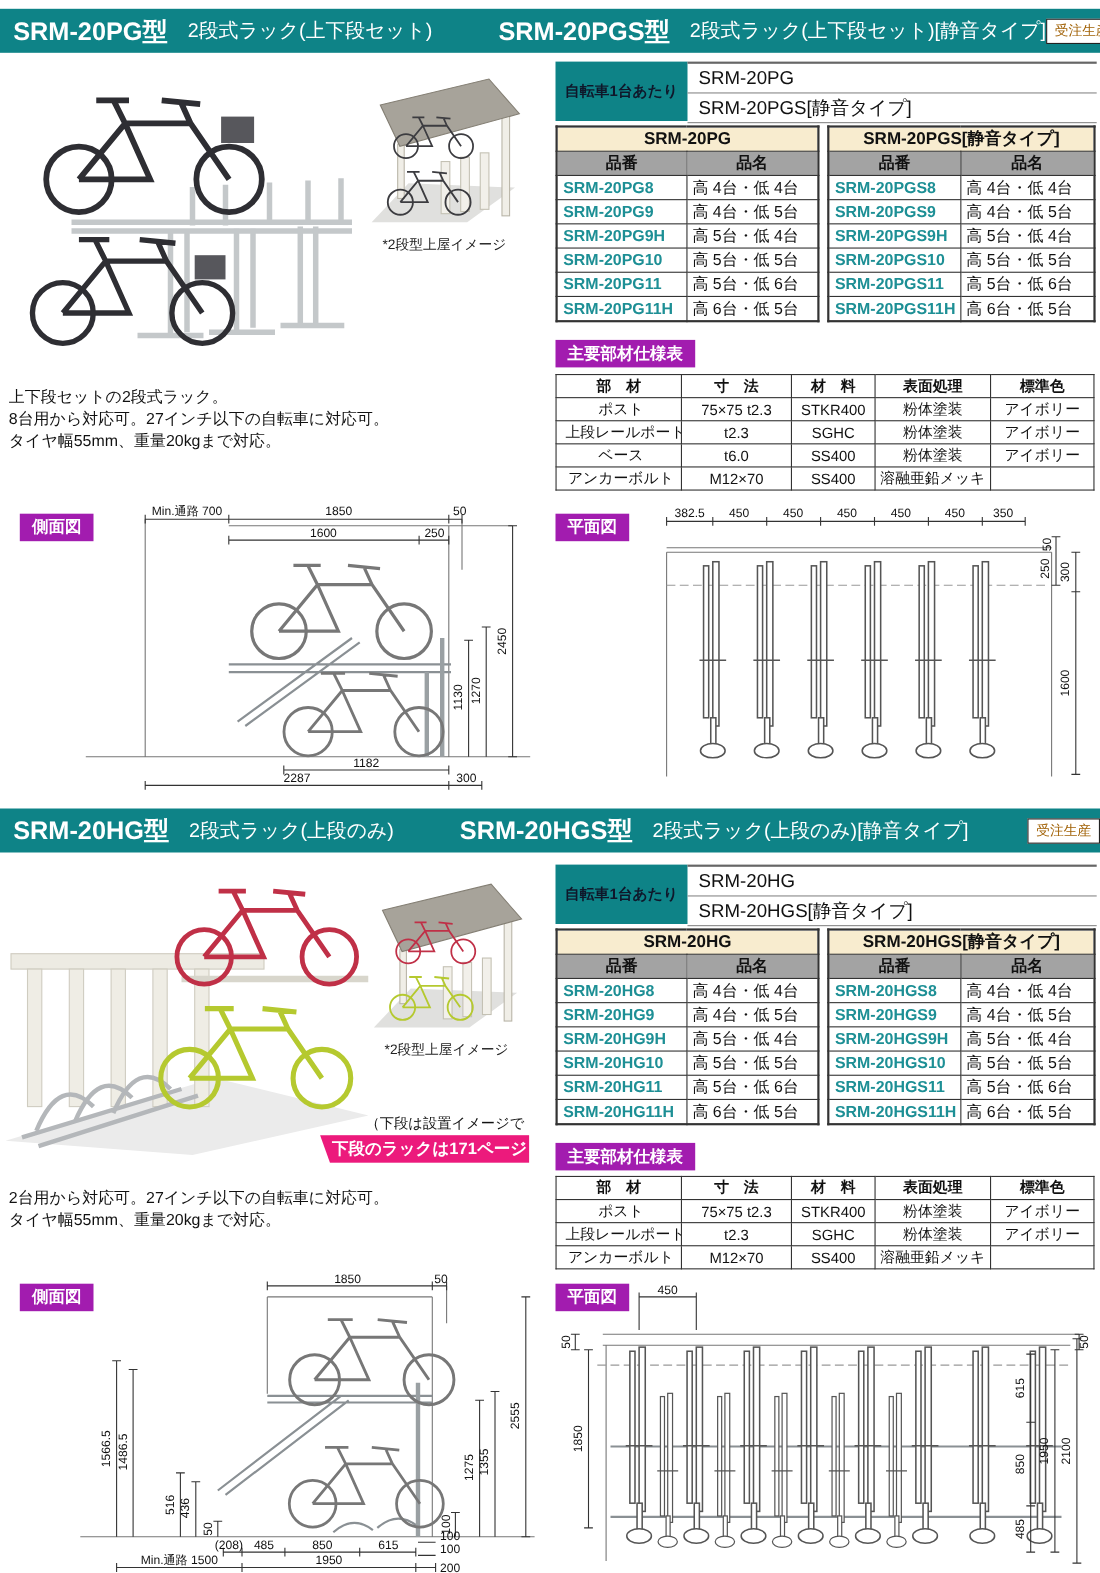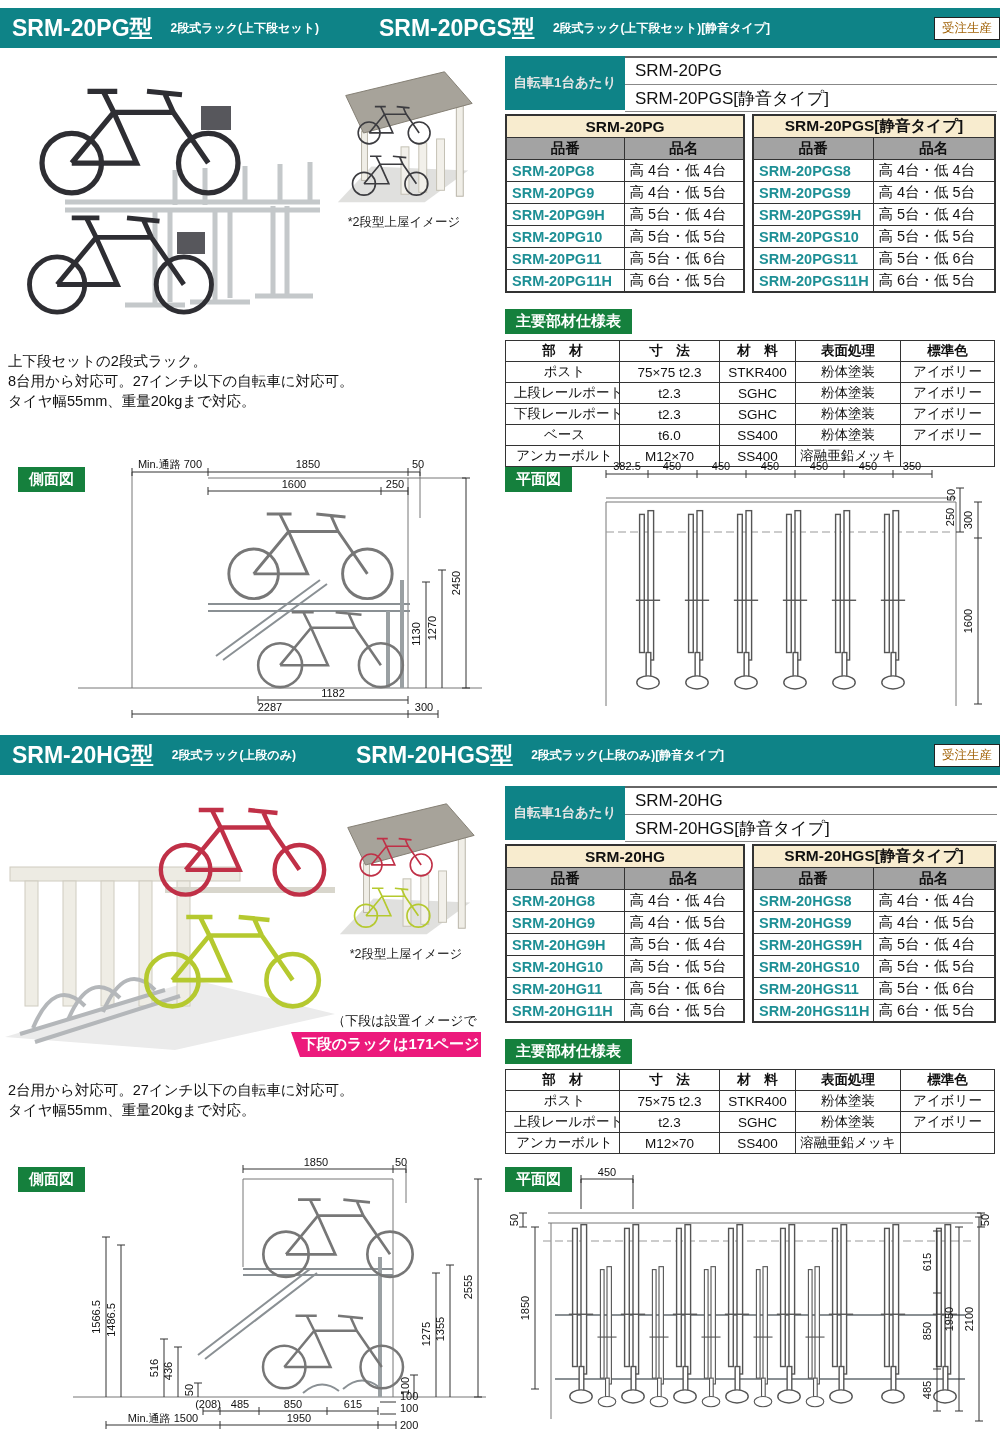--- a/index.html
+++ b/index.html
@@ -2,29 +2,29 @@
 <html><head>
 <meta charset="utf-8">
 <style>
   html,body{margin:0;padding:0;background:#fff;}
   .page{position:relative;width:1000px;height:1430px;background:#fff;overflow:hidden;
         font-family:"Liberation Sans","DejaVu Sans",sans-serif;color:#111;}
   .abs{position:absolute;}
   
   .secheader{left:0;width:1000px;height:40px;background:#0e8387;color:#fff;display:flex;align-items:center;}
   .secheader .m{font-size:23px;font-weight:bold;white-space:nowrap;}
-  .secheader .d{font-size:12px;font-weight:bold;white-space:nowrap;}
+  .secheader .d{font-size:18px;font-weight:normal;white-space:nowrap;}
   .ml12{margin-left:12px}.ml18{margin-left:18px}.ml60{margin-left:60px}
   .badge{margin-left:auto;background:#fff;color:#a16207;border:1.5px solid #222;
          font-size:12.5px;font-weight:normal;padding:2px 7px;white-space:nowrap;}
   
-  .teal-tag{background:#15803d;color:#fff;font-size:15px;font-weight:bold;padding:3px 11px;display:inline-block;}
+  .teal-tag{background:#a21caf;color:#fff;font-size:15px;font-weight:bold;padding:3px 11px;display:inline-block;}
   
   .perbike{display:flex;}
-  .pb-label{width:120px;height:54px;background:#0e8387;color:#e5e5e5;font-size:13.5px;font-weight:bold;
+  .pb-label{width:120px;height:54px;background:#0e8387;color:#0f172a;font-size:13.5px;font-weight:bold;
             display:flex;align-items:center;justify-content:center;}
   .pb-vals{width:372px;}
   .pb-vals .pv{height:26px;border-bottom:1.5px solid #888;font-size:17px;display:flex;align-items:center;padding-left:10px;}
   .pb-vals .pv:first-child{border-top:2.5px solid #666;}
   
   .ptable{border-collapse:collapse;background:#fff;table-layout:fixed;}
   .ptable th,.ptable td{border:1px solid #333;height:21px;font-size:14.5px;padding:0 5px;overflow:hidden;white-space:nowrap;}
   .ptable .group th{background:#f8eccf;font-size:15.5px;font-weight:bold;text-align:center;}
   .ptable .cols th{background:#a3a3a3;font-weight:bold;text-align:center;}
   .ptable tbody td:first-child{color:#1d8f95;font-weight:bold;}
@@ -231,27 +231,20 @@
           <td>アイボリー</td>
         </tr>
         <tr>
           <td>上段レールポート</td>
           <td>t2.3</td>
           <td>SGHC</td>
           <td>粉体塗装</td>
           <td>アイボリー</td>
         </tr>
         <tr>
-          <td>下段レールポート</td>
-          <td>t2.3</td>
-          <td>SGHC</td>
-          <td>粉体塗装</td>
-          <td>アイボリー</td>
-        </tr>
-        <tr>
           <td>ベース</td>
           <td>t6.0</td>
           <td>SS400</td>
           <td>粉体塗装</td>
           <td>アイボリー</td>
         </tr>
         <tr>
           <td>アンカーボルト</td>
           <td>M12×70</td>
           <td>SS400</td>

